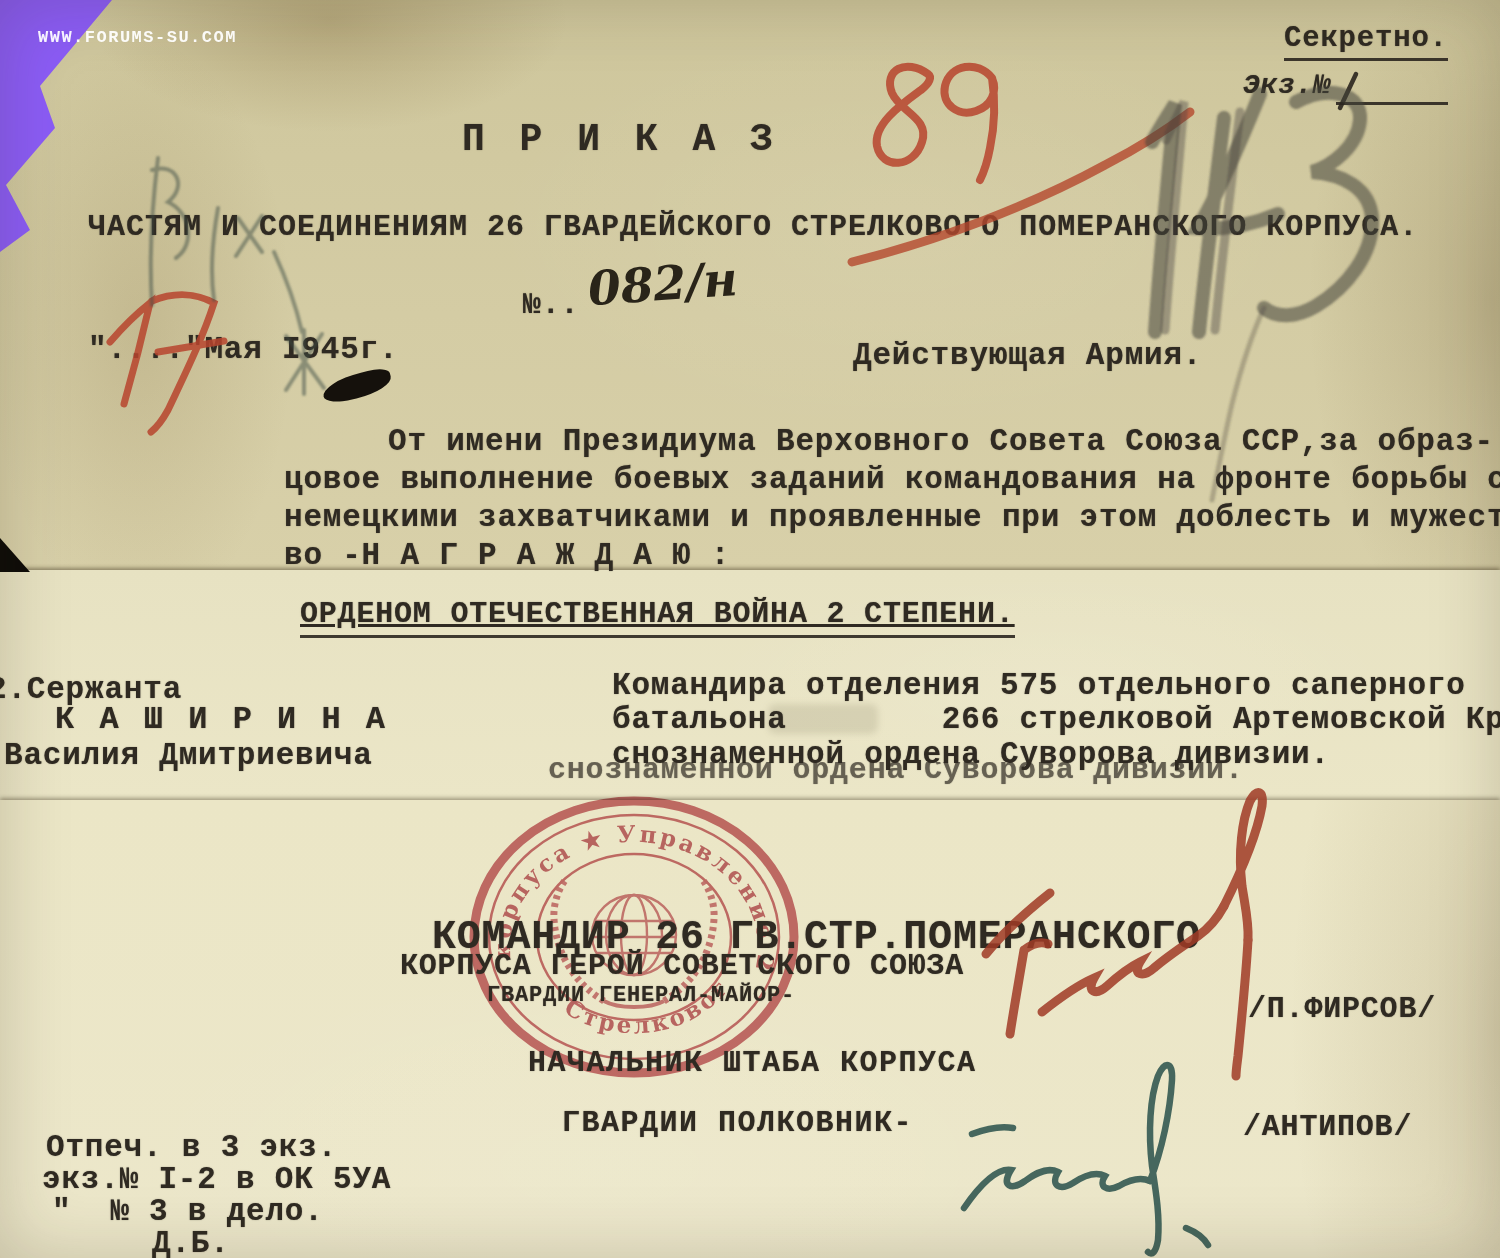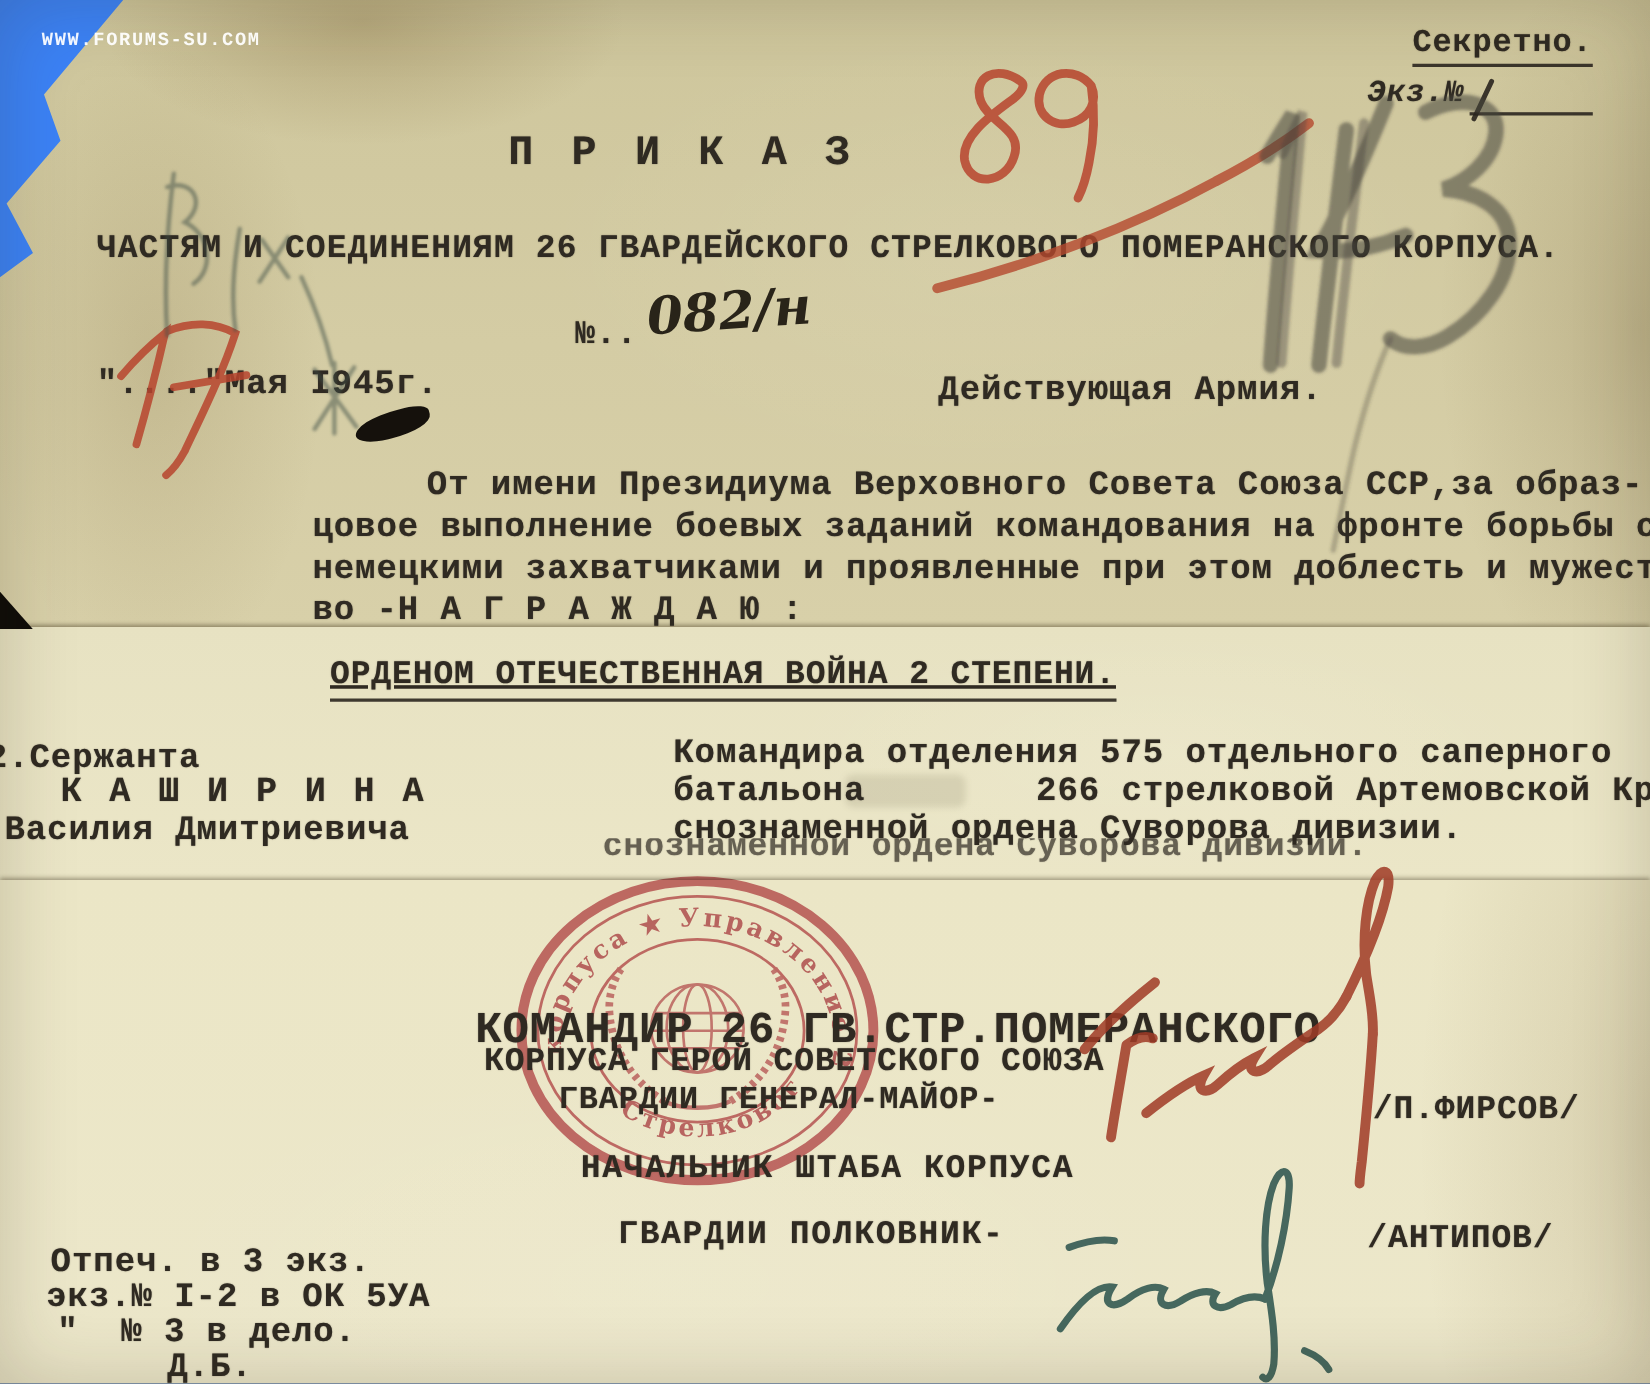--- a/index.html
+++ b/index.html
@@ -1,16 +1,16 @@
 <!DOCTYPE html>
 <html><head>
 <meta charset="utf-8">
 <style>
   html,body{margin:0;padding:0;background:#0d0b08;}
-  #doc{position:relative;width:1500px;height:1258px;overflow:hidden;background:#3b82f6;
+  #doc{position:relative;width:1500px;height:1258px;overflow:hidden;background:#8b5cf6;
        font-family:"Liberation Mono","DejaVu Sans Mono",monospace;}
   .strip{position:absolute;left:0;width:1500px;}
   #strip1{top:0;height:570px;z-index:1;
     background:
       radial-gradient(ellipse 340px 160px at 330px 20px, rgba(118,92,44,.28), transparent 70%),
       radial-gradient(ellipse 220px 420px at 140px 330px, rgba(110,86,40,.16), transparent 70%),
       radial-gradient(ellipse 600px 300px at 60% 40%, rgba(255,255,240,.07), transparent 70%),
       radial-gradient(ellipse 260px 500px at 1490px 300px, rgba(100,78,36,.20), transparent 70%),
       linear-gradient(180deg,#cec69c 0%,#d4cca4 55%,#d8d0a9 100%);
     clip-path:polygon(112px 0,1500px 0,1500px 570px,0 570px,0 252px,30px 230px,6px 185px,55px 128px,40px 86px,112px 0);}
@@ -115,22 +115,22 @@
       </defs>
     <text fill="#bb4f5b" stroke="none" font-family="DejaVu Serif, Liberation Serif, serif" font-weight="700" font-size="23" letter-spacing="3" filter="url(#sblur)">
       <textPath href="#arcUp" startOffset="2%">корпуса ★ Управление 26 Гвардейского</textPath>
     </text>
     <text fill="#bb4f5b" stroke="none" font-family="DejaVu Serif, Liberation Serif, serif" font-weight="700" font-size="23" letter-spacing="3" filter="url(#sblur)">
       <textPath href="#arcDown" startOffset="18%">Стрелкового</textPath>
     </text>
   </svg>
 
   <div class="tw" style="left:432px;top:915px;font-size:40px;">КОМАНДИР 26 ГВ.СТР.ПОМЕРАНСКОГО</div>
-  <div class="tw" style="left:440px;top:949px;font-size:30px;">КОРПУСА ГЕРОЙ СОВЕТСКОГО СОЮЗА</div>
-  <div class="tw" style="left:508px;top:983px;font-size:29px;">ГВАРДИИ ГЕНЕРАЛ-МАЙОР-</div>
+  <div class="tw" style="left:400px;top:949px;font-size:30px;">КОРПУСА ГЕРОЙ СОВЕТСКОГО СОЮЗА</div>
+  <div class="tw" style="left:487px;top:983px;font-size:22px;">ГВАРДИИ ГЕНЕРАЛ-МАЙОР-</div>
   <div class="tw" style="left:1248px;top:992px;font-size:30px;">/П.ФИРСОВ/</div>
 
   <div class="tw" style="left:528px;top:1046px;font-size:30px;letter-spacing:1.5px;">НАЧАЛЬНИК ШТАБА КОРПУСА</div>
   <div class="tw" style="left:562px;top:1106px;font-size:30px;letter-spacing:1.5px;">ГВАРДИИ ПОЛКОВНИК-</div>
   <div class="tw" style="left:1243px;top:1110px;font-size:30px;">/АНТИПОВ/</div>
 
   <div class="tw" style="left:46px;top:1130px;font-size:31px;">Отпеч. в 3 экз.</div>
   <div class="tw" style="left:42px;top:1162px;font-size:31px;">экз.№ I-2 в ОК 5УА</div>
   <div class="tw" style="left:52px;top:1194px;font-size:31px;">"  № 3 в дело.</div>
   <div class="tw" style="left:152px;top:1226px;font-size:31px;">Д.Б.</div>

